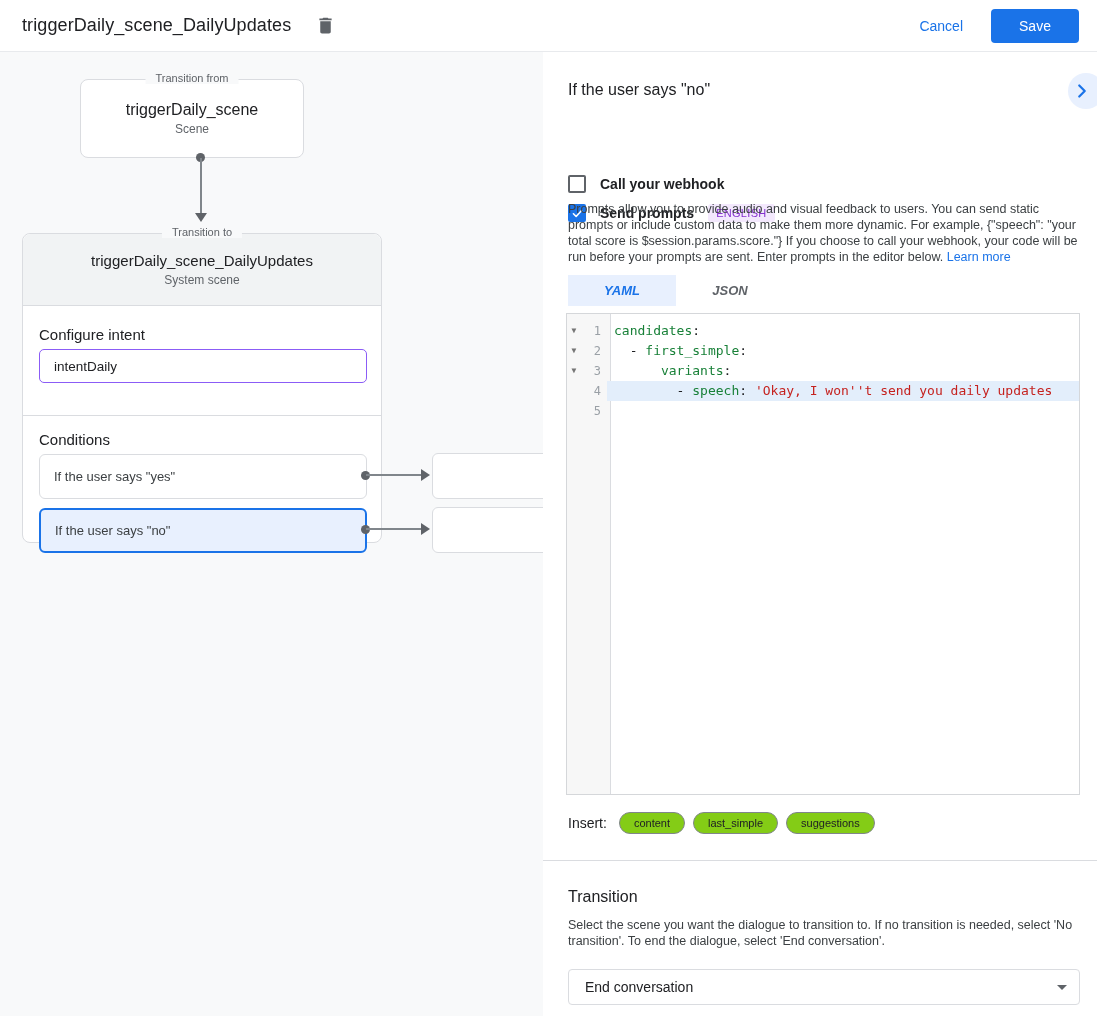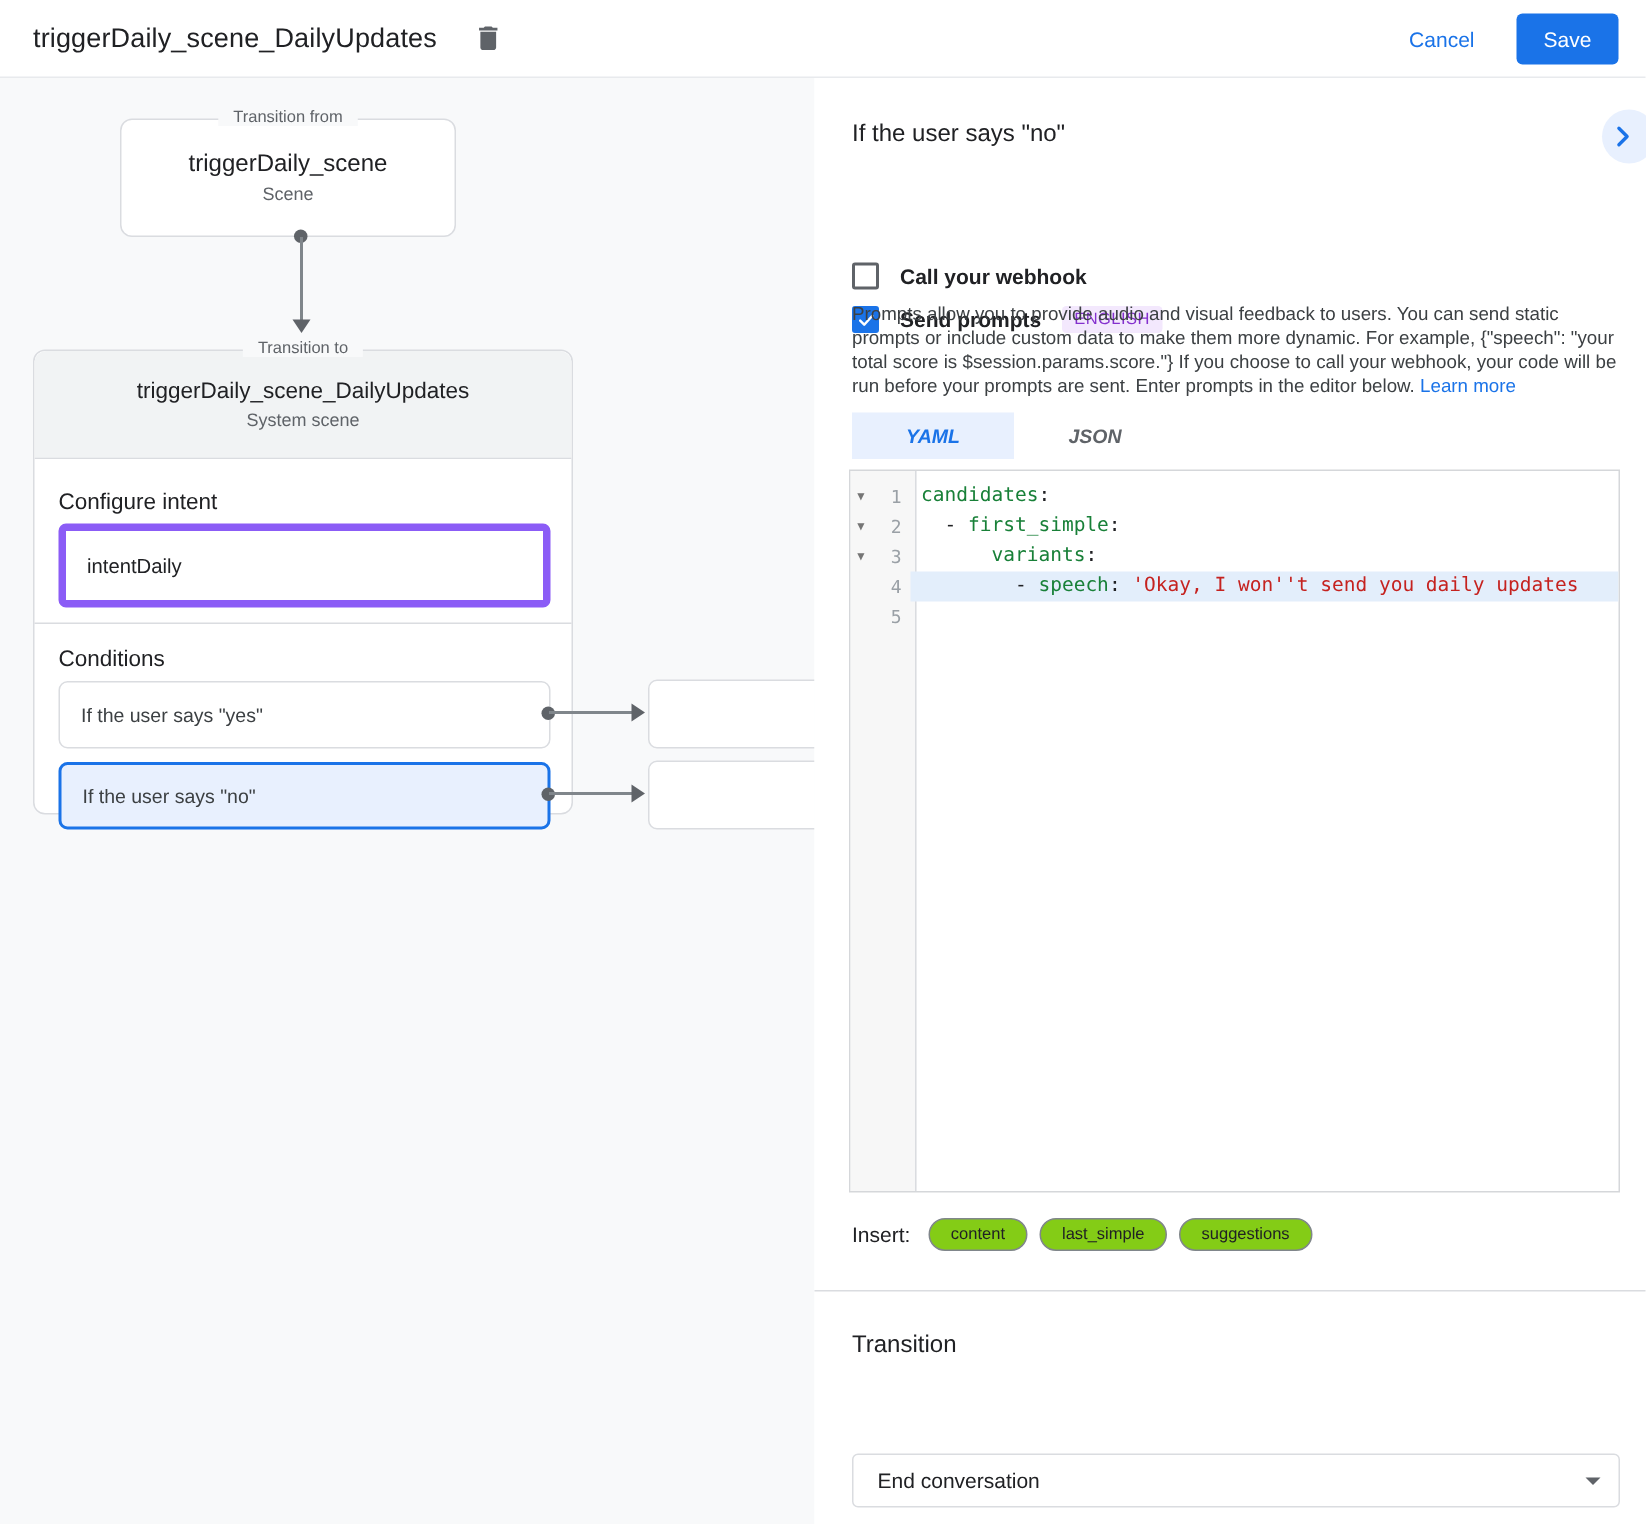--- a/index.html
+++ b/index.html
@@ -8,21 +8,21 @@
   
   .topbar { position:absolute; left:0; top:0; width:1097px; height:52px; background:#fff;
             border-bottom:1px solid #e8eaed; display:flex; align-items:center; z-index:30; }
   .topbar-title { margin-left:22px; font-size:18px; font-weight:500; color:#202124; letter-spacing:.1px; }
   .trash-btn { margin-left:18px; width:32px; height:32px; display:flex; align-items:center; justify-content:center;
                border:none; background:transparent; cursor:pointer; }
   .topbar-spacer { flex:1; }
   .cancel-btn { color:#1a73e8; font-size:14px; font-weight:500; background:none; border:none;
                 padding:8px 16px; margin-right:12px; cursor:pointer; font-family:inherit; }
   .save-btn { background:#1a73e8; color:#fff; font-size:14px; font-weight:500; border:none; border-radius:4px;
-              width:68px; height:34px; margin-right:18px; cursor:pointer; font-family:inherit; }
+              width:88px; height:34px; margin-right:18px; cursor:pointer; font-family:inherit; }
 
   
   .canvas { position:absolute; left:0; top:52px; width:543px; height:964px; background:#f8f9fa; overflow:hidden; }
 
   .legend { position:absolute; top:-8px; left:50%; transform:translateX(-50%); background:#f8f9fa;
             padding:0 10px; font-size:11px; color:#5f6368; white-space:nowrap; }
 
   .from-box { position:absolute; left:80px; top:27px; width:224px; height:79px; background:#fff;
               border:1px solid #dadce0; border-radius:8px; display:flex; flex-direction:column;
               align-items:center; justify-content:center; }
@@ -34,21 +34,21 @@
   .v-arrow { position:absolute; left:195px; top:161px; width:0; height:0;
              border-left:6px solid transparent; border-right:6px solid transparent; border-top:9px solid #5f6368; }
 
   .scene-card { position:absolute; left:22px; top:181px; width:360px; height:310px; background:#fff;
                 border:1px solid #dadce0; border-radius:8px; }
   .scene-card-header { height:72px; background:#f1f3f4; border-bottom:1px solid #dadce0;
                        border-radius:8px 8px 0 0; display:flex; flex-direction:column; align-items:center; justify-content:center; }
   .scene-card-title { font-size:15px; color:#202124; }
   .scene-card-sub { font-size:12px; color:#5f6368; margin-top:4px; }
   .card-label { position:absolute; left:16px; font-size:15px; color:#202124; }
-  .intent-box { position:absolute; left:16px; top:115px; width:328px; height:56px; border:5px solid #8b5cf6;
+  .intent-box { position:absolute; left:16px; top:115px; width:328px; height:34px; border:1px solid #8b5cf6;
                 border-radius:5px; background:#fff; display:flex; align-items:center; padding-left:14px;
                 font-size:13.5px; color:#202124; cursor:pointer; }
   .card-divider { position:absolute; left:0; top:181px; width:100%; height:1px; background:#dadce0; }
 
   .cond-row { position:absolute; left:16px; width:328px; height:45px; background:#fff; border:1px solid #dadce0;
               border-radius:6px; display:flex; align-items:center; padding-left:14px; font-size:13px;
               color:#3c4043; cursor:pointer; }
   .cond-row.selected { background:#e8f0fe; border:2px solid #1a73e8; }
 
   .h-dot { position:absolute; width:9px; height:9px; border-radius:50%; background:#5f6368; }
@@ -231,17 +231,18 @@
   <div class="insert-row">
     <span class="insert-label">Insert:</span>
     <button class="chip">content</button>
     <button class="chip">last_simple</button>
     <button class="chip">suggestions</button>
   </div>
 
   <div class="panel-divider"></div>
 
   <div class="transition-heading">Transition</div>
+  <div class="transition-desc">Select the scene you want the dialogue to transition to. If no transition is needed, select 'No transition'. To end the dialogue, select 'End conversation'.</div>
   <div class="dropdown">
     <span>End conversation</span>
     <span class="dropdown-caret"></span>
   </div>
 </div>
 
 </body></html>

